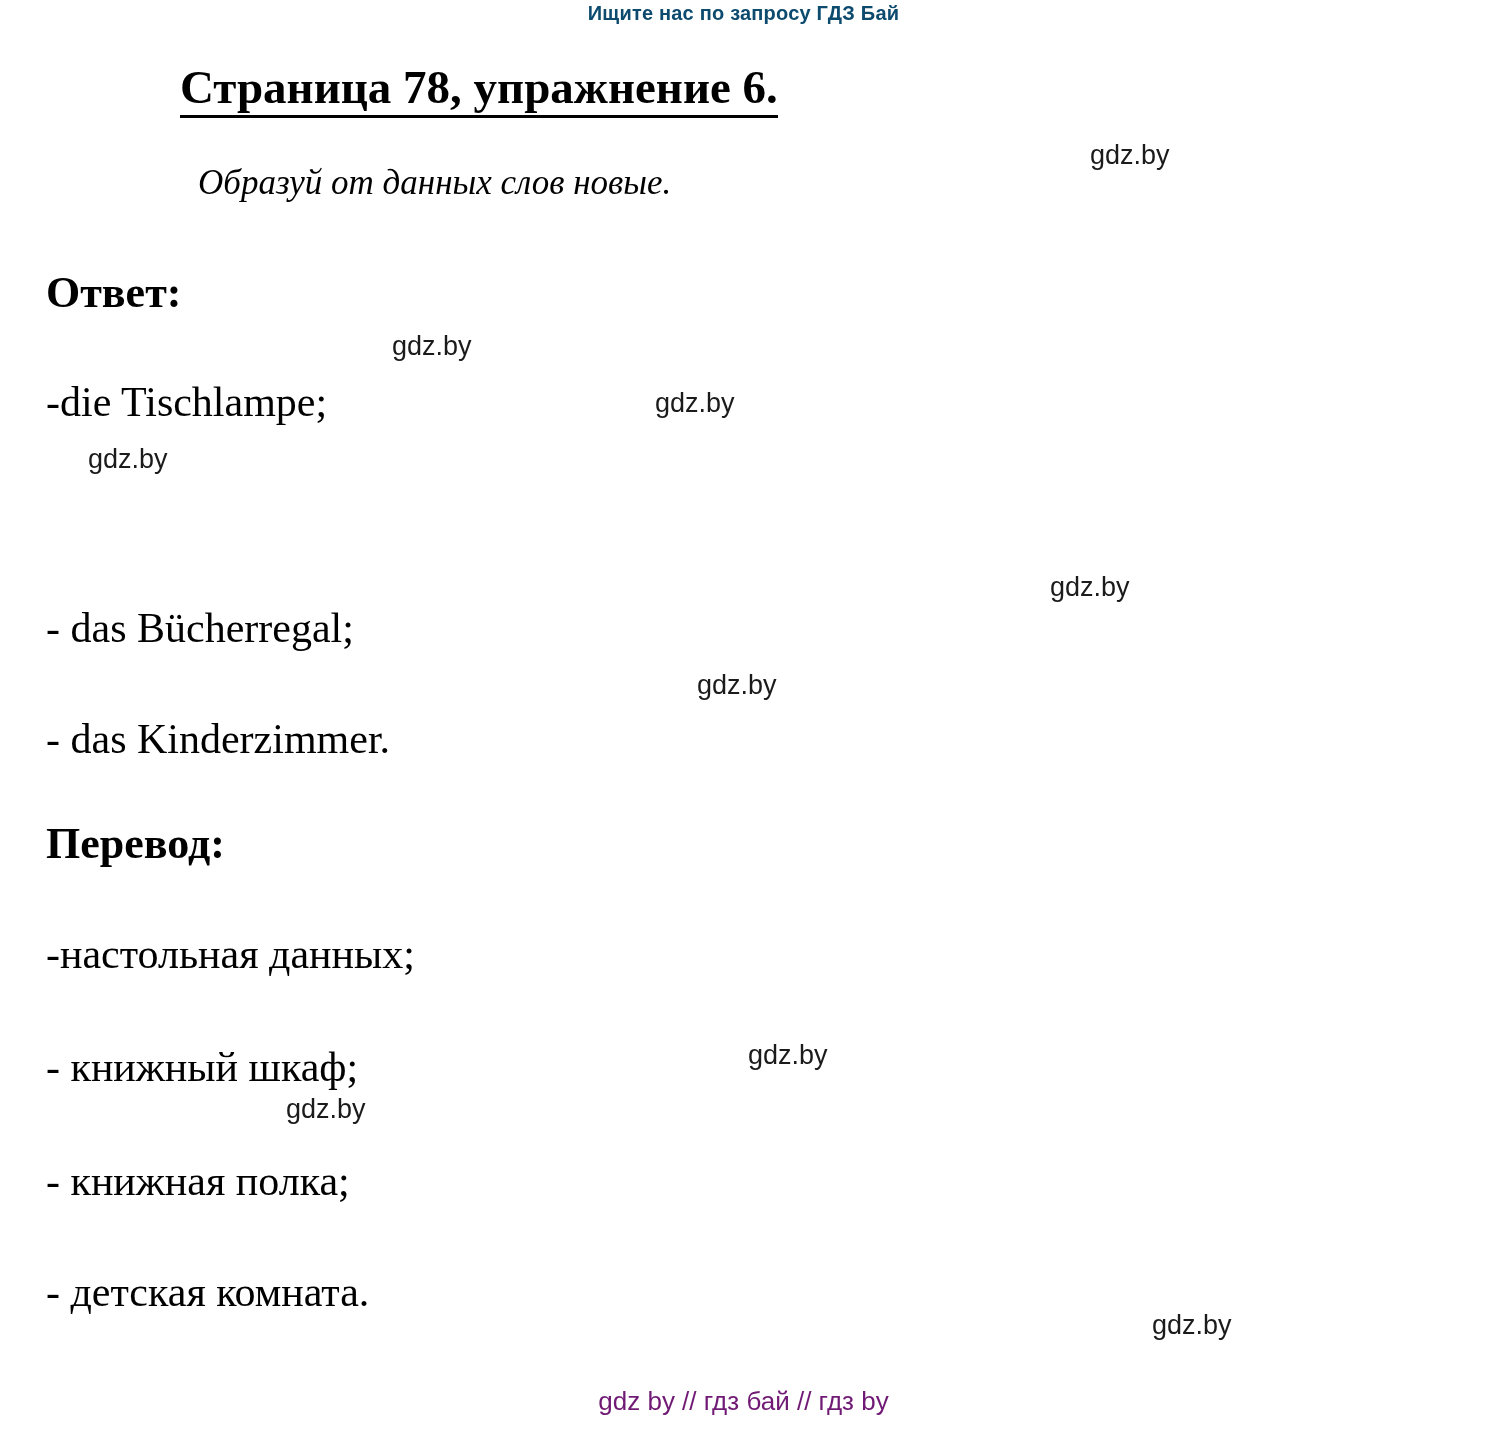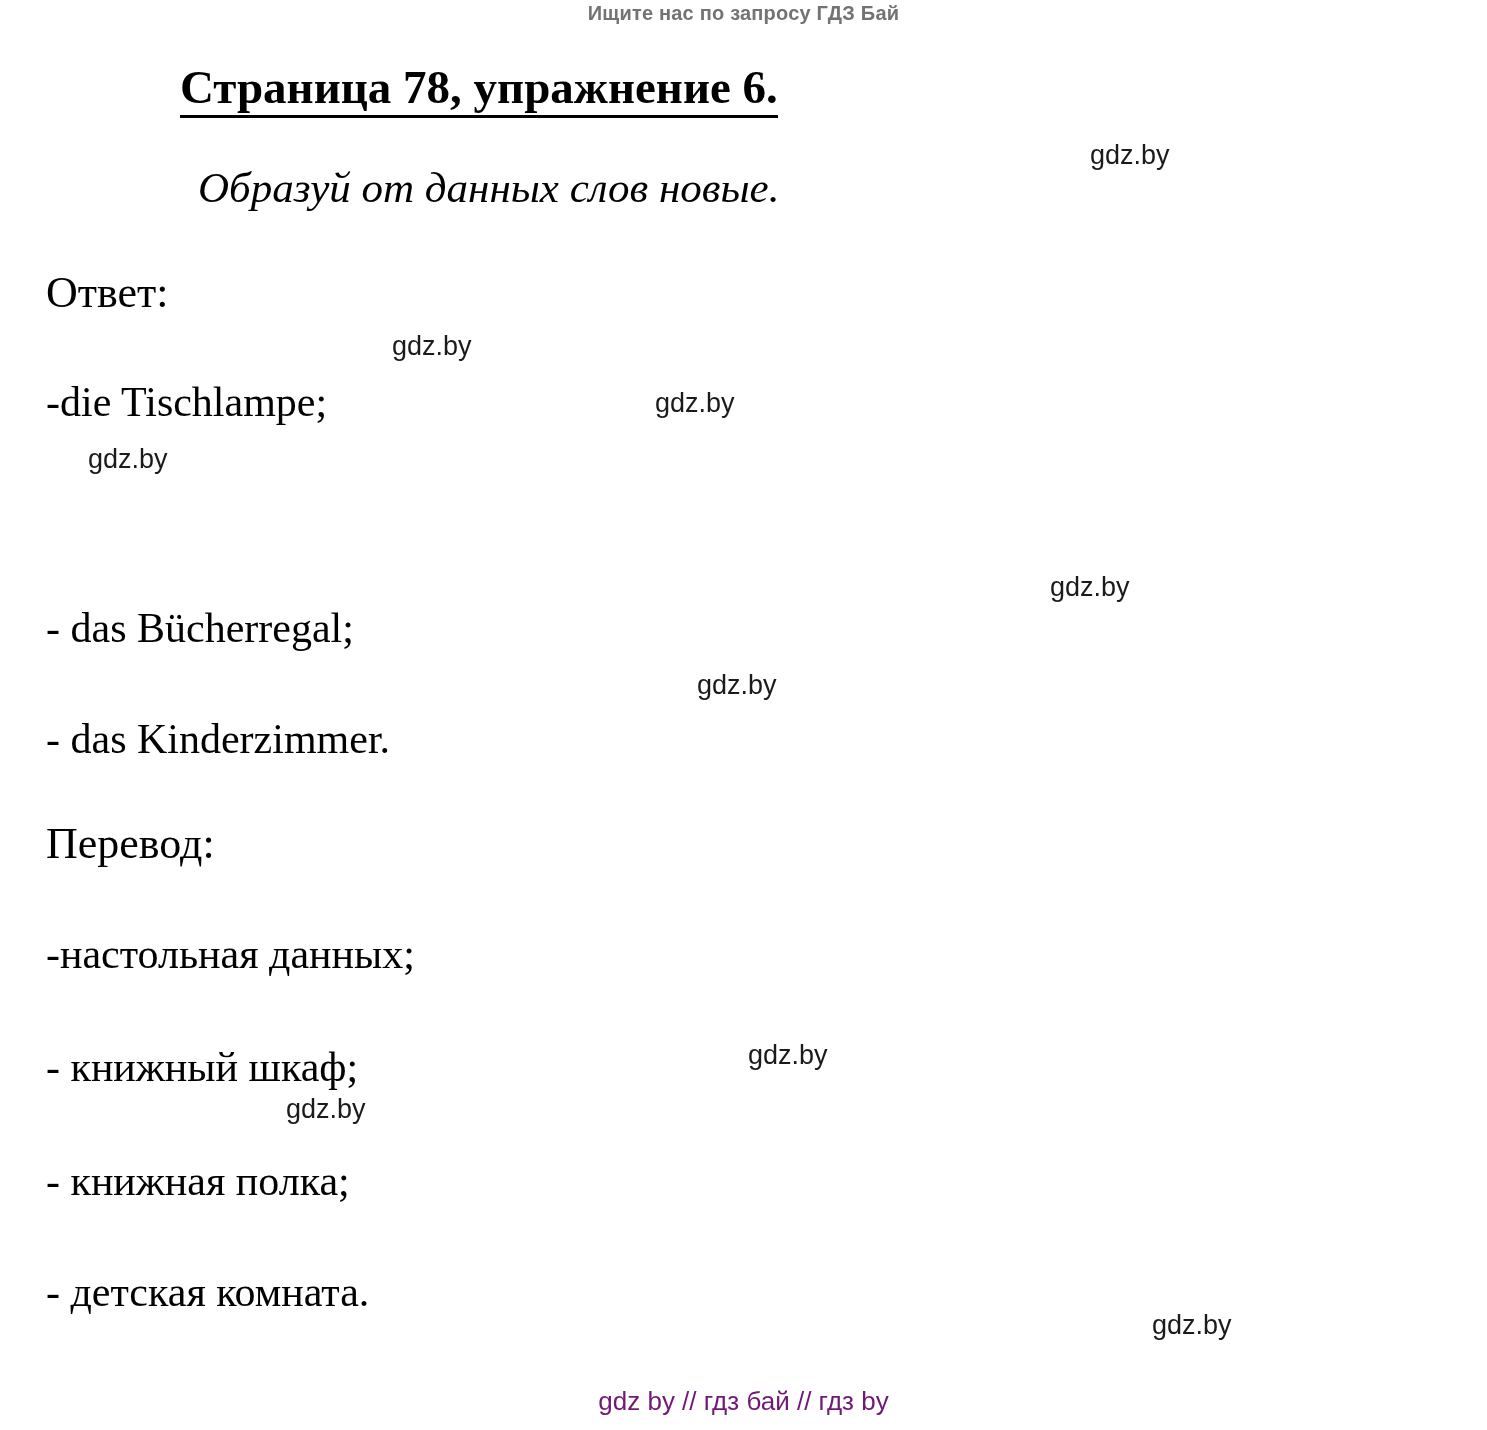--- a/index.html
+++ b/index.html
@@ -22,21 +22,21 @@
   
   .banner {
     position: absolute;
     top: 2px;
     left: 0;
     width: 1487px;
     text-align: center;
     font-family: "Liberation Sans", "DejaVu Sans", sans-serif;
     font-size: 20px;
     font-weight: 700;
-    color: #737373;
+    color: #0c4a6e;
     letter-spacing: 0.2px;
     white-space: nowrap;
   }
 
   
   .title {
     position: absolute;
     top: 60px;
     left: 0;
     width: 1487px;
@@ -49,31 +49,31 @@
   .title span.u {
     border-bottom: 3px solid #000;
     padding-bottom: 2px;
   }
 
   
   .instruction {
     position: absolute;
     top: 163px;
     left: 198px;
-    font-size: 43px;
+    font-size: 35px;
     font-style: italic;
     white-space: nowrap;
   }
 
   
   .heading {
     position: absolute;
     left: 46px;
     font-size: 44px;
-    font-weight: 400;
+    font-weight: 700;
     white-space: nowrap;
   }
   .heading.answer { top: 267px; }
   .heading.translation { top: 818px; }
 
   
   .line {
     position: absolute;
     left: 46px;
     font-size: 42px;

